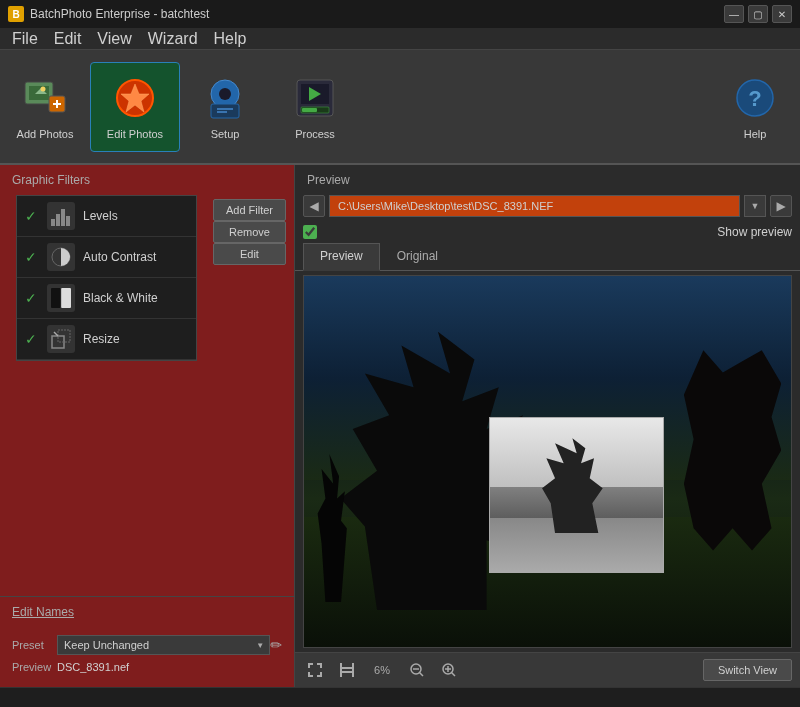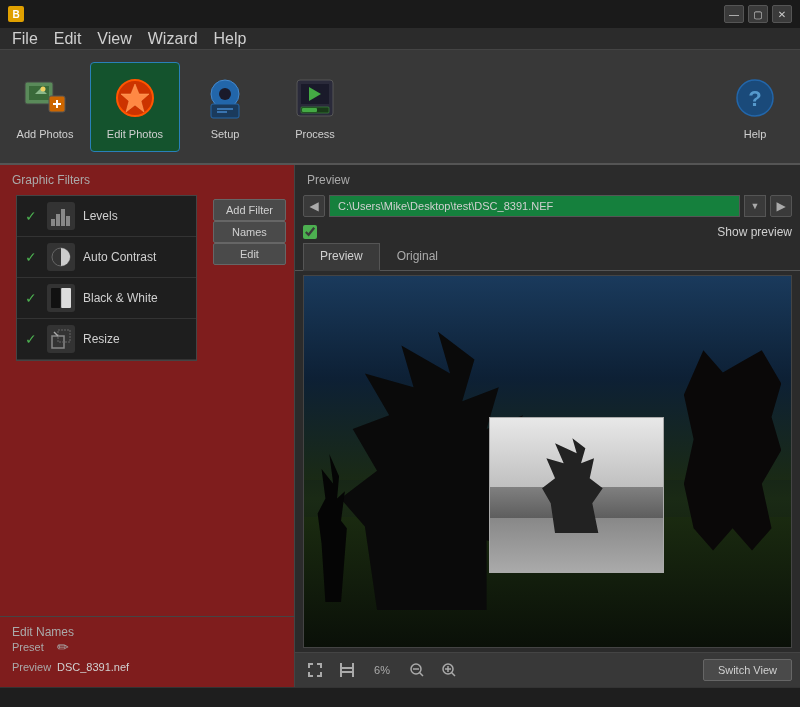--- a/index.html
+++ b/index.html
@@ -197,21 +197,22 @@
 
     
     .edit-names-section {
       border-top: 1px solid #444;
       padding: 8px 12px;
       flex-shrink: 0;
     }
     .edit-names-title {
       color: #aaa;
       font-size: 12px;
-      margin-bottom: 0;
+      margin-bottom: 16px;
+      text-decoration: underline;
     }
     .edit-names-row {
       display: flex;
       align-items: center;
       margin-bottom: 6px;
     }
     .edit-names-label {
       color: #aaa;
       font-size: 11px;
       width: 45px;
@@ -279,21 +280,21 @@
       height: 22px;
       display: flex;
       align-items: center;
       justify-content: center;
       cursor: pointer;
       font-size: 12px;
       border-radius: 2px;
     }
     .path-input {
       flex: 1;
-      background: #15803d;
+      background: #c2410c;
       border: 1px solid #555;
       color: #d0d0d0;
       padding: 3px 8px;
       font-size: 11px;
       height: 22px;
     }
     .path-dropdown {
       background: #3a3a3a;
       border: 1px solid #555;
       color: #aaa;
@@ -498,20 +499,21 @@
       flex: 1;
       min-width: 0;
     }
   </style>
 </head>
 <body>
 
 <div class="title-bar">
   <div class="title-bar-left">
     <div class="title-bar-icon">B</div>
+    <span class="title-bar-text">BatchPhoto Enterprise - batchtest</span>
   </div>
   <div class="title-bar-controls">
     <button class="title-btn">—</button>
     <button class="title-btn">▢</button>
     <button class="title-btn close">✕</button>
   </div>
 </div>
 
 <div class="menu-bar">
   <span class="menu-item">File</span>
@@ -641,32 +643,37 @@
                 <line x1="4" y1="4" x2="8" y2="8" stroke="#aaa" stroke-width="1.5"></line>
               </svg>
             </div>
             <span class="filter-name">Resize</span>
           </div>
         </div>
       </div>
 
       <div class="filter-action-buttons">
         <button class="filter-btn">Add Filter</button>
-        <button class="filter-btn">Names</button>
+        <button class="filter-btn">Remove</button>
         <button class="filter-btn">Edit</button>
       </div>
     </div>
 
     <div style="flex:1"></div>
 
     <div class="edit-names-section">
       <div class="edit-names-title">Edit Names</div>
 
       <div class="edit-names-row">
         <span class="edit-names-label">Preset</span>
+        <div class="select-wrapper">
+          <select class="edit-names-select">
+            <option>Keep Unchanged</option>
+          </select>
+        </div>
         <span class="edit-icon-btn">✏</span>
       </div>
 
       <div class="edit-names-row">
         <span class="edit-names-label">Preview</span>
         <span class="edit-names-value">DSC_8391.nef</span>
       </div>
     </div>
   </div>
 

